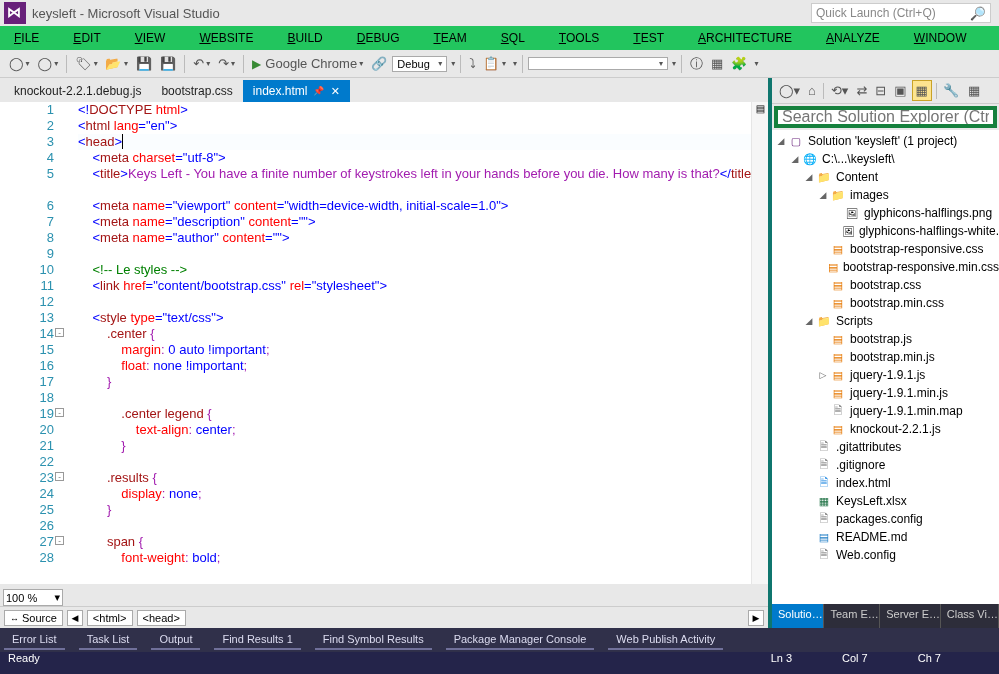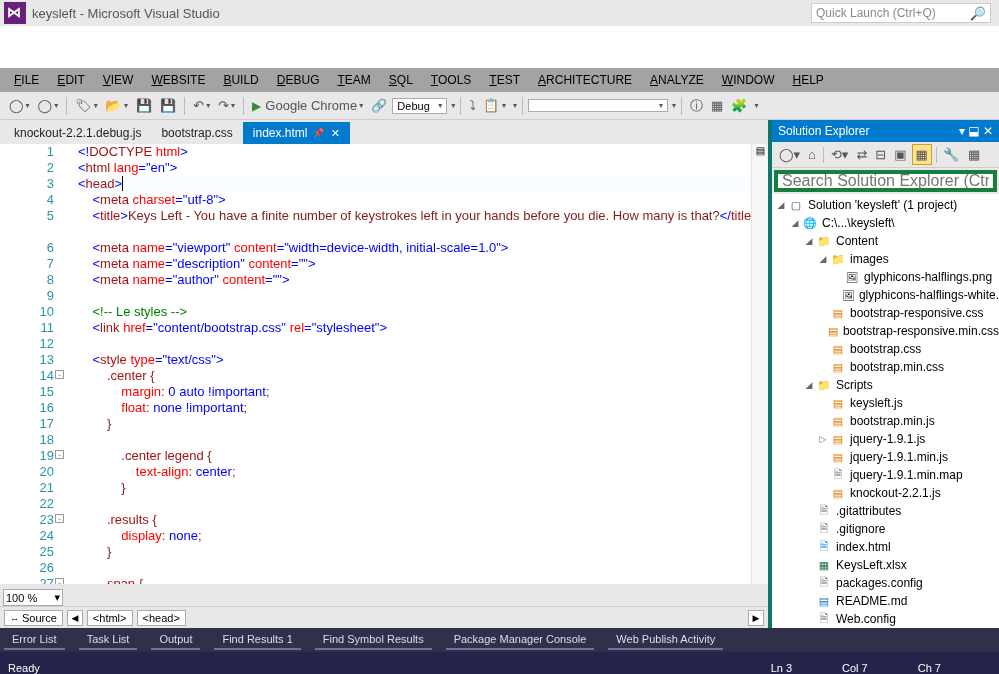--- a/index.html
+++ b/index.html
@@ -3,21 +3,21 @@
 <meta charset="utf-8">
 <style>
 * { margin: 0; padding: 0; box-sizing: border-box; font-family: "Segoe UI", Tahoma, sans-serif; }
 body { width: 999px; height: 674px; background: #fff; font-size: 12px; color: #000; display: flex; flex-direction: column; overflow: hidden; }
 .title-bar { height: 26px; background: #e8e8e8; display: flex; align-items: center; padding: 12px 4px; }
 .title-bar .vs-logo { width: 22px; height: 22px; background: #68217a; position: relative; margin-right: 6px; }
 .title-bar .vs-logo::before { content: "⋈"; color: #fff; font-size: 14px; position: absolute; left: 3px; top: 2px; font-weight: bold; }
 .title-bar .title-text { flex: 1; color: #555; font-size: 13px; }
 .title-bar .quick-launch { width: 180px; height: 20px; border: 1px solid #ccc; background: #fff; padding: 0 4px; color: #888; display: flex; align-items: center; justify-content: space-between; margin-right: 4px; }
 .title-bar .search-icon { font-size: 13px; transform: scaleX(-1); }
-.menu-bar { height: 24px; background: #a3a3a3; display: flex; align-items: center; padding: 0 6px; gap: 2px; font-size: 12px; margin-top: 42px; }
+.menu-bar { height: 24px; background: #22c55e; display: flex; align-items: center; padding: 0 6px; gap: 18px; font-size: 12px; }
 .menu-bar .menu-item { padding: 3px 8px; cursor: pointer; }
 .menu-bar .menu-item u { text-decoration: underline; }
 .toolbar { height: 28px; background: #e8e8e8; display: flex; align-items: center; padding: 0 6px; gap: 2px; border-bottom: 1px solid #ccc; }
 .toolbar .tb-btn { padding: 2px 3px; cursor: pointer; font-size: 13px; color: #555; display: flex; align-items: center; }
 .toolbar .sep { width: 1px; height: 18px; background: #bbb; margin: 0 3px; }
 .toolbar .drop-arrow { font-size: 8px; margin-left: 2px; color: #555; }
 .toolbar .run-btn { display: flex; align-items: center; }
 .toolbar .run-btn .play { color: #388a34; font-size: 12px; margin-right: 4px; }
 .toolbar .config-dd { background: #fff; border: 1px solid #aaa; padding: 1px 4px; font-size: 11px; min-width: 55px; display: flex; align-items: center; }
 .main-area { flex: 1; display: flex; min-height: 0; }
@@ -32,21 +32,21 @@
 .editor-body .margin-scroll .nav-top { width: 15px; height: 15px; margin: 1px; font-size: 10px; text-align: center; }
 .gutter { width: 60px; text-align: right; font-family: Consolas, monospace; font-size: 13px; color: #2b91af; background: #fff; padding-right: 6px; line-height: 16px; padding-top: 0; }
 .gutter .ln { height: 16px; position: relative; }
 .gutter .ln .fold { position: absolute; right: -10px; top: 2px; width: 9px; height: 9px; border: 1px solid #999; font-size: 8px; line-height: 7px; text-align: center; color: #666; background: #fff; }
 .code-col { flex: 1; font-family: Consolas, monospace; font-size: 13px; line-height: 16px; padding-left: 18px; white-space: pre; overflow: hidden; }
 .code-col .row { height: 16px; }
 .c-blue { color: #0000ff; }
 .c-brown { color: #a31515; }
 .c-red { color: #ff0000; }
 .c-green { color: #008000; }
-.c-black { color: #7f1d1d; }
+.c-black { color: #a21caf; }
 .cursor-line { background: #f0f8ff55; }
 .caret { border-right: 1px solid #000; animation: blink 1s step-end infinite; }
 @keyframes blink { 50% { border-color: transparent; } }
 .editor-footer { height: 22px; background: #e8e8e8; display: flex; align-items: flex-end; font-size: 11px; }
 .editor-footer .zoom { width: 60px; background: #fff; border: 1px solid #aaa; padding: 1px 2px; margin: 0 3px; display: flex; justify-content: space-between; align-items: center; font-size: 11px; }
 .html-path { height: 22px; background: #e8e8e8; display: flex; align-items: center; font-size: 11px; gap: 4px; padding: 0 4px; border-top: 1px solid #ccc; }
 .html-path .path-btn { border: 1px solid #aaa; background: #fff; padding: 1px 5px; display: flex; align-items: center; gap: 3px; }
 .html-path .spacer { flex: 1; }
 .html-path .nav-arrow { border: 1px solid #aaa; background: #fff; width: 16px; height: 16px; display:flex; align-items:center; justify-content:center; font-size: 9px; }
 .right-pane { width: 227px; display: flex; flex-direction: column; background: #e8e8e8; }
@@ -68,21 +68,21 @@
 .icon-js { color: #e67700; }
 .icon-file { color: #666; }
 .icon-html { color: #0077dd; }
 .icon-xls { color: #217346; }
 .icon-md { color: #1d7cc4; }
 .panel-tabs { height: 24px; background: #2d2d3a; display: flex; font-size: 11px; }
 .panel-tabs .pt { padding: 4px 6px; color: #ccc; border-right: 1px solid #555; cursor: pointer; overflow: hidden; white-space: nowrap; }
 .panel-tabs .pt.active { background: #007acc; color: #fff; }
 .bottom-tabs { height: 24px; background: #30304a; display: flex; align-items: center; padding: 0 4px; gap: 12px; }
 .bottom-tabs .bt { padding: 3px 8px; color: #dcdcf0; font-size: 11px; cursor: pointer; border-bottom: 2px solid #70709a; margin-right: 2px; }
-.status-bar { height: 22px; background: #24244a; color: #fff; display: flex; align-items: flex-end; padding: 0 8px; font-size: 11px; }
+.status-bar { height: 22px; background: #24244a; color: #fff; display: flex; align-items: flex-start; padding: 0 8px; font-size: 11px; }
 .status-bar .st-left { flex: 1; }
 .status-bar .st-item { margin-right: 50px; }
 </style>
 </head>
 <body>
 
 <div class="title-bar">
   <div class="vs-logo"></div>
   <div class="title-text">keysleft - Microsoft Visual Studio</div>
   <div class="quick-launch">
@@ -212,24 +212,20 @@
           <span>Source</span>
         </div>
       <div class="nav-arrow">◀</div>
       <div class="path-btn">&lt;html&gt;</div>
       <div class="path-btn">&lt;head&gt;</div>
       <div class="spacer"></div>
       <div class="nav-arrow">▶</div>
     </div>
   </div>
   <div class="right-pane">
-    <div class="panel-title">
-      <span>Solution Explorer</span>
-      <span style="cursor:pointer">▾ ⬓ ✕</span>
-    </div>
     <div class="panel-toolbar">
       <span class="pt-btn">◯<span class="drop-arrow">▾</span></span>
       <span class="pt-btn">⌂</span>
       <span class="sep"></span>
       <span class="pt-btn">⟲<span class="drop-arrow">▾</span></span>
       <span class="pt-btn">⇄</span>
       <span class="pt-btn">⊟</span>
       <span class="pt-btn">▣</span>
       <span class="pt-btn" style="background:#fde48f;border:1px solid #c9a227">▦</span>
       <span class="sep"></span>
@@ -291,21 +287,21 @@
           <span>bootstrap.min.css</span>
         </div>
         <div class="node" style="padding-left: 32px;">
           <span class="exp">◢</span>
           <span class="node-icon icon-folder"></span>
           <span>Scripts</span>
         </div>
         <div class="node" style="padding-left: 46px;">
           <span class="exp"></span>
           <span class="node-icon icon-js">▤</span>
-          <span>keysleft.js</span>
+          <span>bootstrap.js</span>
         </div>
         <div class="node" style="padding-left: 46px;">
           <span class="exp"></span>
           <span class="node-icon icon-js">▤</span>
           <span>bootstrap.min.js</span>
         </div>
         <div class="node" style="padding-left: 46px;">
           <span class="exp">▷</span>
           <span class="node-icon icon-js">▤</span>
           <span>jquery-1.9.1.js</span>
@@ -353,20 +349,26 @@
         <div class="node" style="padding-left: 32px;">
           <span class="exp"></span>
           <span class="node-icon icon-md">▤</span>
           <span>README.md</span>
         </div>
         <div class="node" style="padding-left: 32px;">
           <span class="exp"></span>
           <span class="node-icon icon-file">🗎</span>
           <span>Web.config</span>
         </div>
+      </div>
+    <div class="panel-tabs" id="paneltabs">
+        <div class="pt active">Solutio…</div>
+        <div class="pt">Team E…</div>
+        <div class="pt">Server E…</div>
+        <div class="pt">Class Vi…</div>
       </div>
   </div>
 </div>
 
 <div class="bottom-tabs" id="bottomtabs">
     <div class="bt">Error List</div>
     <div class="bt">Task List</div>
     <div class="bt">Output</div>
     <div class="bt">Find Results 1</div>
     <div class="bt">Find Symbol Results</div>

